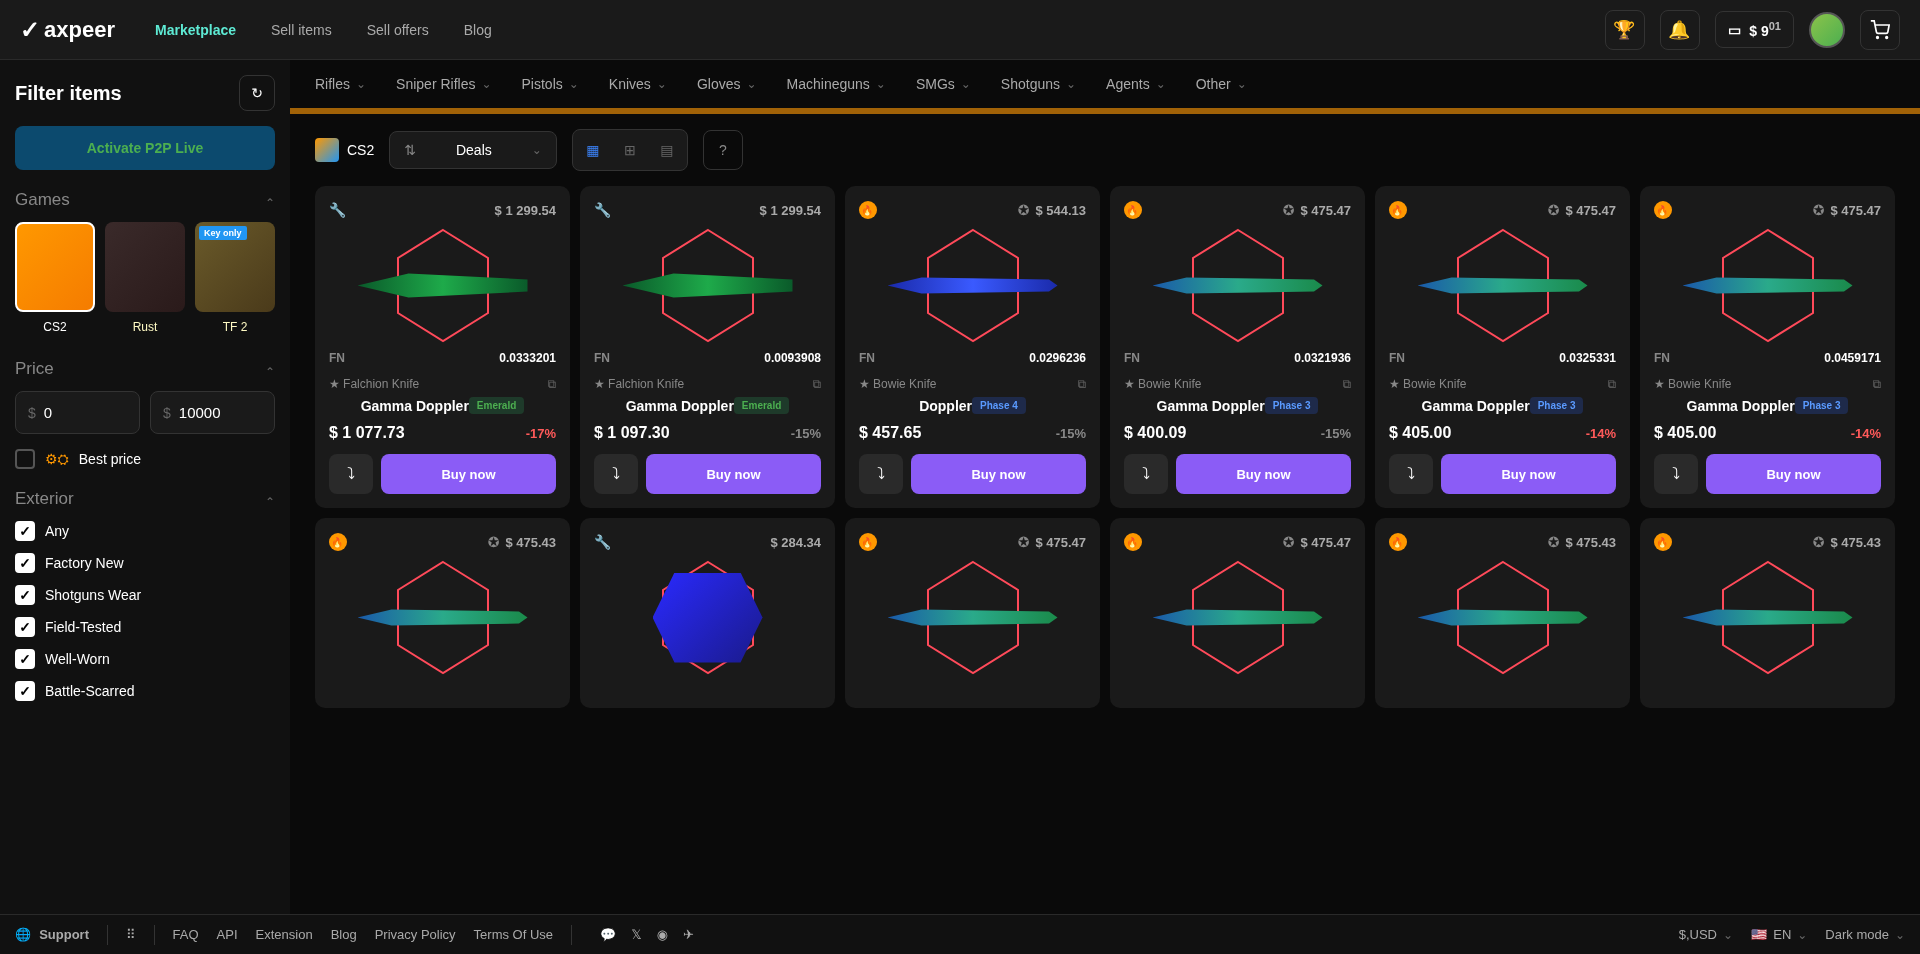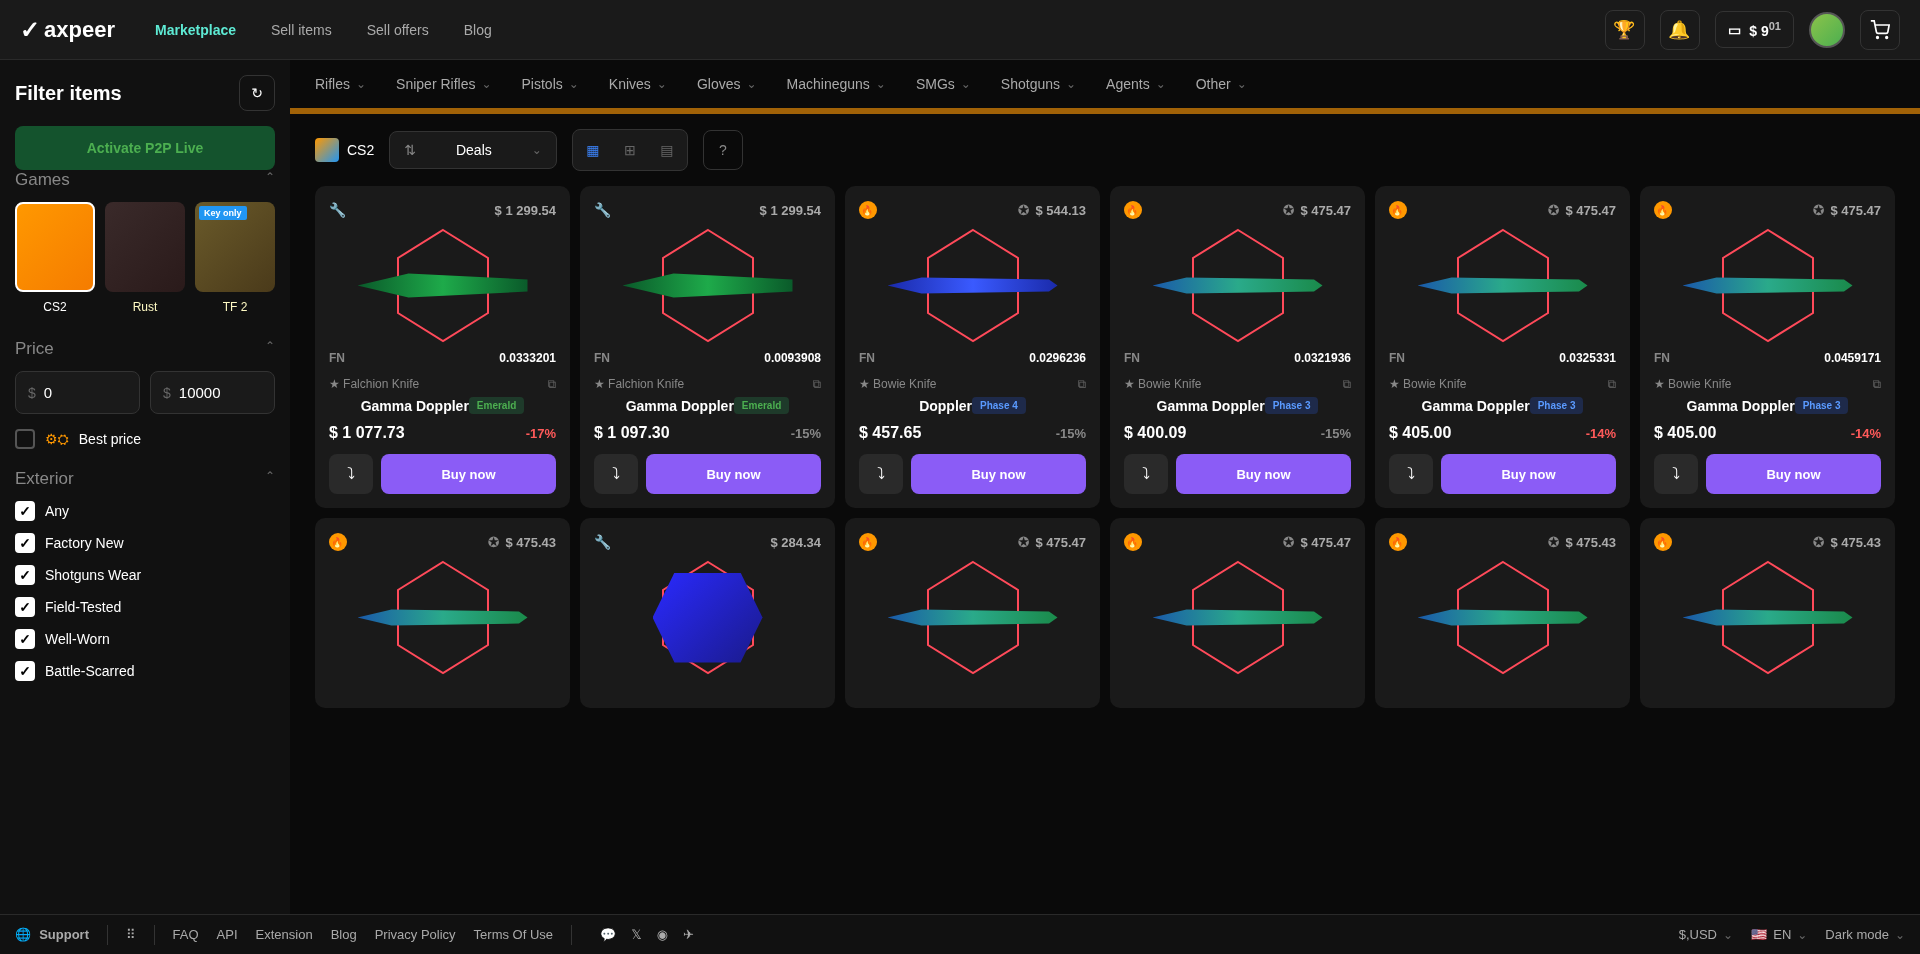--- a/index.html
+++ b/index.html
@@ -20,22 +20,22 @@
 .cart-icon { width: 40px; height: 40px; border: 1px solid #333; border-radius: 8px; display: flex; align-items: center; justify-content: center; cursor: pointer; }
 
 
 .container { display: flex; height: calc(100vh - 60px - 40px); }
 
 
 .sidebar { width: 290px; background: #111; padding: 15px; overflow-y: auto; }
 .filter-header { display: flex; align-items: center; justify-content: space-between; margin-bottom: 15px; }
 .filter-title { font-size: 20px; font-weight: bold; }
 .reset-icon { width: 36px; height: 36px; border: 1px solid #333; border-radius: 8px; display: flex; align-items: center; justify-content: center; cursor: pointer; }
-.activate-btn { width: 100%; background: #14532d; color: #4caf50; border: none; padding: 14px; border-radius: 8px; font-weight: 600; cursor: pointer; font-size: 14px; }
-.filter-section-title { font-size: 17px; color: #888; margin-bottom: 12px; display: flex; justify-content: space-between; align-items: flex-start; cursor: pointer; }
+.activate-btn { width: 100%; background: #0c4a6e; color: #4caf50; border: none; padding: 14px; border-radius: 8px; font-weight: 600; cursor: pointer; margin-bottom: 20px; font-size: 14px; }
+.filter-section-title { font-size: 17px; color: #888; margin-bottom: 12px; display: flex; justify-content: space-between; align-items: flex-end; cursor: pointer; }
 .chevron { color: #666; font-size: 12px; }
 .games-row { display: flex; gap: 10px; margin-bottom: 25px; }
 .game-card { flex: 1; text-align: center; cursor: pointer; }
 .game-thumb { width: 100%; height: 90px; border-radius: 8px; background: #2a2a2a; margin-bottom: 8px; position: relative; overflow: hidden; }
 .game-thumb.cs2 { background: linear-gradient(135deg, #ff9800, #f57c00); border: 2px solid #fff; }
 .game-thumb.rust { background: linear-gradient(135deg, #3a2a2a, #2a1a1a); }
 .game-thumb.tf2 { background: linear-gradient(135deg, #6a5a2a, #4a3a1a); }
 .game-badge { position: absolute; top: 4px; left: 4px; background: #2196f3; color: #fff; font-size: 9px; padding: 2px 5px; border-radius: 2px; font-weight: bold; }
 .game-label { font-size: 12px; color: #fef9c3; }
 .game-card.active .game-label { color: #fff; }

